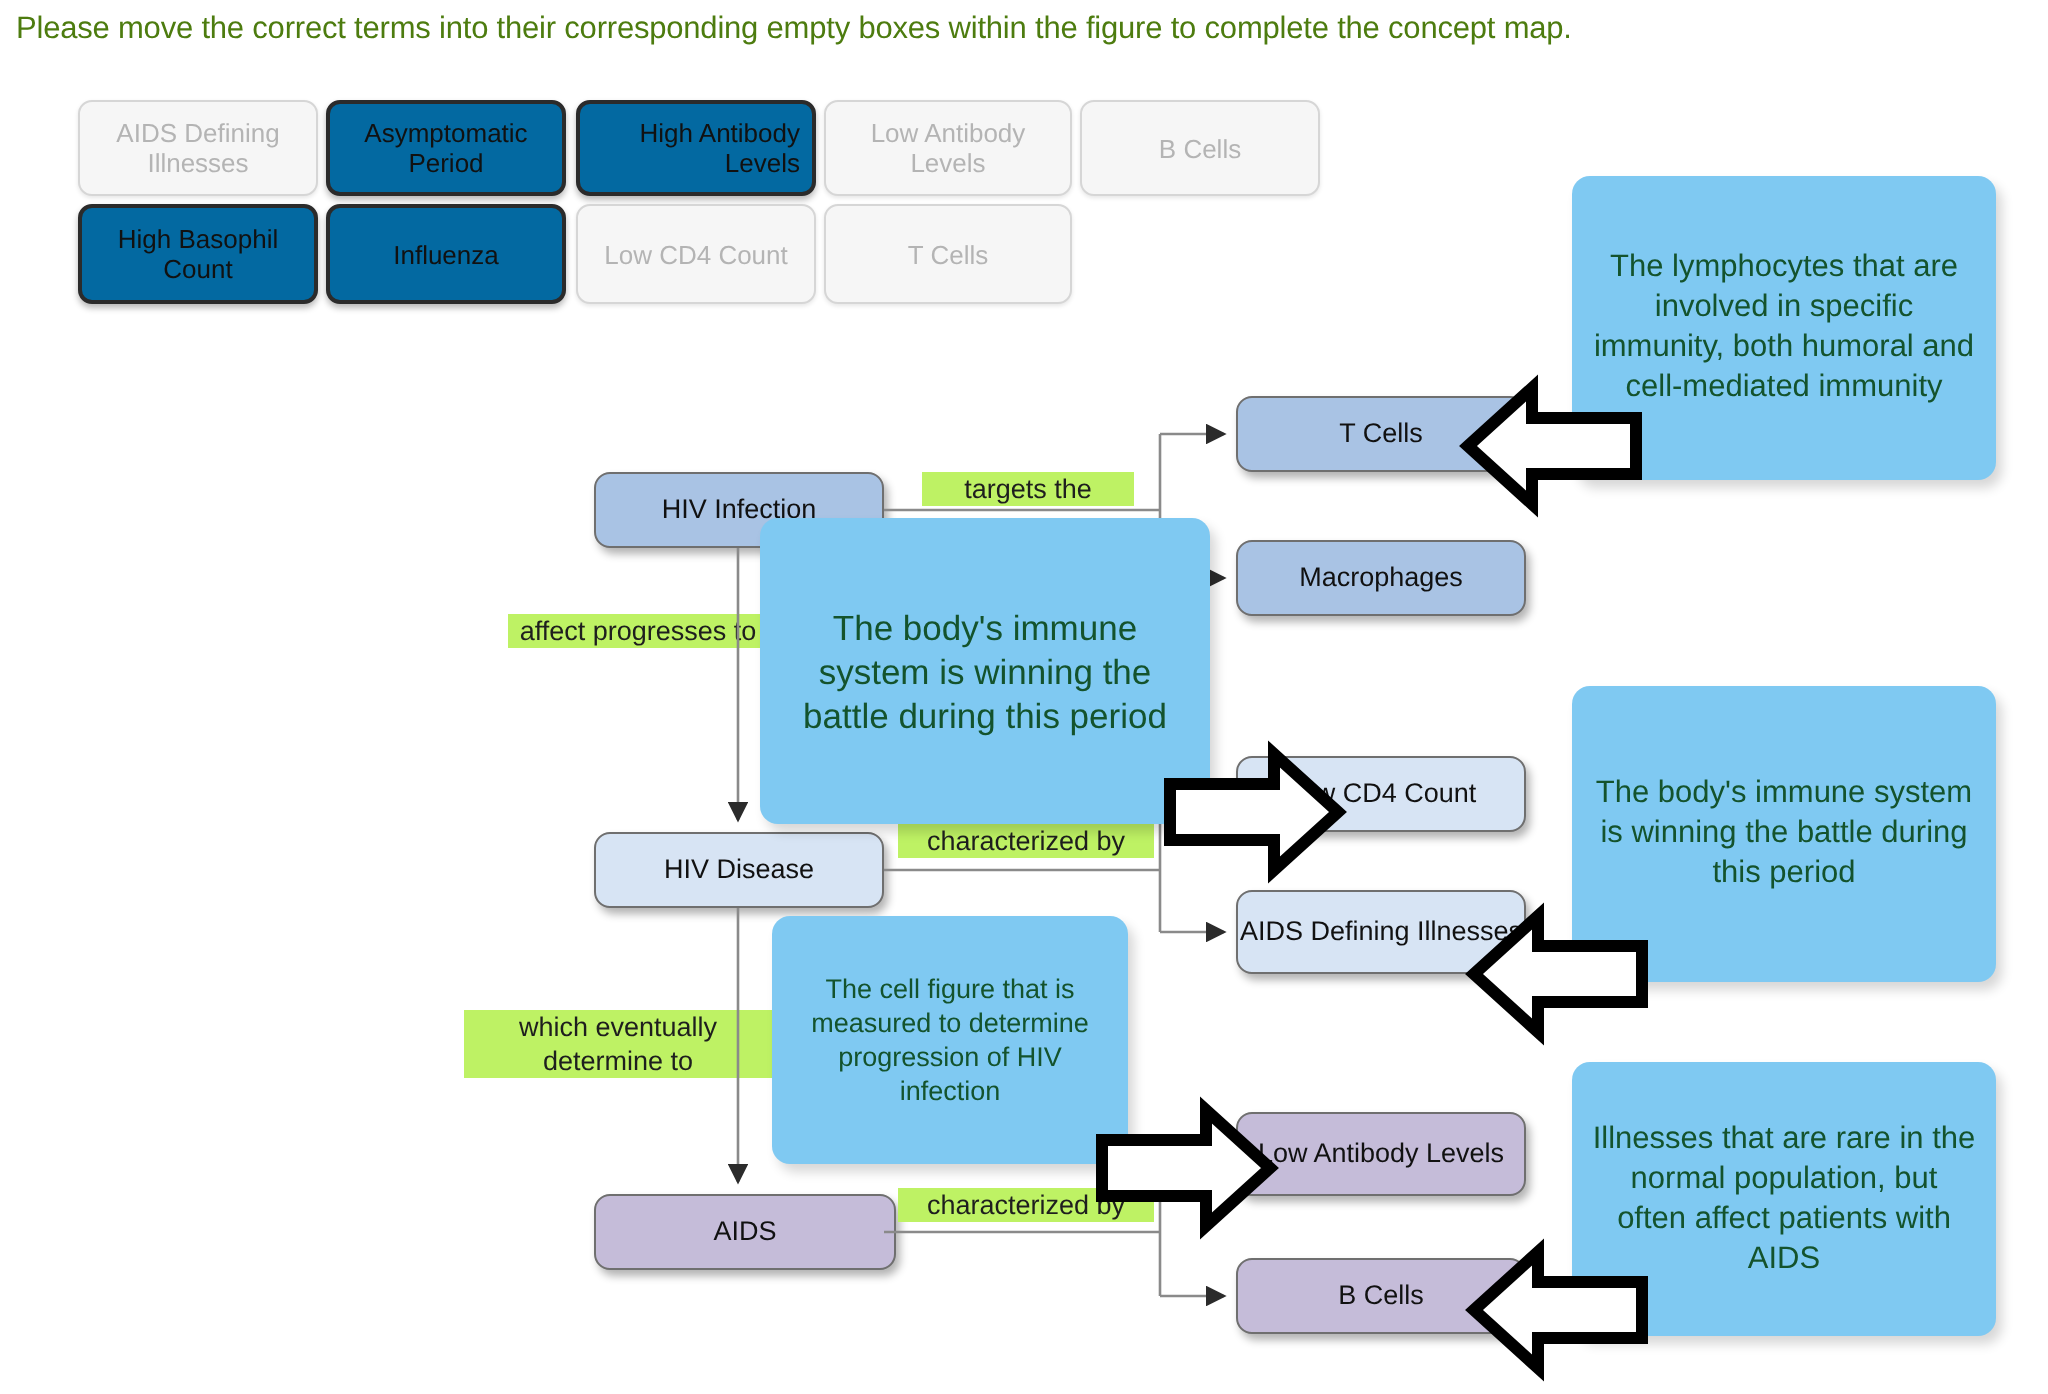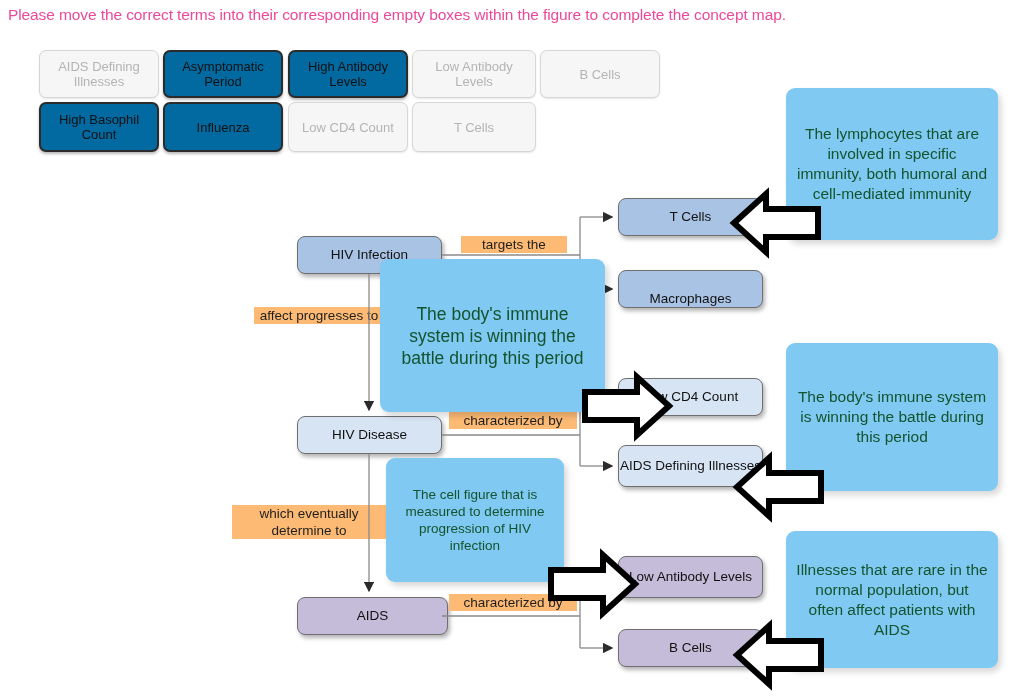--- a/index.html
+++ b/index.html
@@ -9,21 +9,21 @@
     font-family:"Liberation Sans","DejaVu Sans",sans-serif;
     color:#1b1b1b;
     overflow:hidden;
     position:relative;
   }
   #stage{position:absolute;left:0;top:0;width:1024px;height:697px;}
 
   
   .prompt{
     position:absolute;left:8px;top:6px;
-    font-size:15.5px;color:#ec4899;letter-spacing:-0.1px;
+    font-size:15.5px;color:#4d7c0f;letter-spacing:-0.1px;
     white-space:nowrap;
   }
 
   
   .tile{
     position:absolute;
     box-sizing:border-box;
     display:flex;align-items:center;justify-content:center;
     text-align:center;
     font-size:13px;line-height:15px;
@@ -59,21 +59,21 @@
   .node.blue-dark{background:#a9c3e4;color:#111;}
   .node.blue-pale{background:#d7e4f4;color:#111;}
   .node.purple{background:#c5bcd9;color:#111;}
 
   
   .conn-label{
     position:absolute;
     font-size:13.5px;line-height:17px;
     color:#1e1e1e;
     text-align:center;
-    background:#fdba74;
+    background:#bef264;
     padding:0 3px;
     user-select:none;
   }
 
   
   .callout{
     position:absolute;
     box-sizing:border-box;
     background:#7fc9f2;
     border-radius:9px;
@@ -100,21 +100,21 @@
 
   <div class="prompt">Please move the correct terms into their corresponding empty boxes within the figure to complete the concept map.</div>
 
   <div id="word-bank">
       <div class="tile used" style="left: 39px; top: 50px; width: 120px; height: 48px;">
         <span>AIDS Defining Illnesses</span>
       </div>
       <div class="tile active" style="left: 163px; top: 50px; width: 120px; height: 48px;">
         <span>Asymptomatic Period</span>
       </div>
-      <div class="tile active" style="left: 288px; top: 50px; width: 120px; height: 48px;">
+      <div class="tile active" style="left: 288px; top: 50px; width: 120px; height: 48px; text-align: right;">
         <span>High Antibody Levels</span>
       </div>
       <div class="tile used" style="left: 412px; top: 50px; width: 124px; height: 48px;">
         <span>Low Antibody Levels</span>
       </div>
       <div class="tile used" style="left: 540px; top: 50px; width: 120px; height: 48px;">
         <span>B Cells</span>
       </div>
       <div class="tile active" style="left: 39px; top: 102px; width: 120px; height: 50px;">
         <span>High Basophil Count</span>
@@ -162,21 +162,21 @@
     </g>
   </svg>
 
   <div id="nodes">
       <div class="node blue-dark" style="left: 297px; top: 236px; width: 145px; height: 38px;">
         <span>HIV Infection</span>
       </div>
       <div class="node blue-dark" style="left: 618px; top: 198px; width: 145px; height: 38px;">
         <span>T Cells</span>
       </div>
-      <div class="node blue-dark" style="left: 618px; top: 270px; width: 145px; height: 38px; align-items: flex-end;">
+      <div class="node blue-dark" style="left: 618px; top: 270px; width: 145px; height: 38px;">
         <span>Macrophages</span>
       </div>
       <div class="node blue-pale" style="left: 297px; top: 416px; width: 145px; height: 38px;">
         <span>HIV Disease</span>
       </div>
       <div class="node blue-pale" style="left: 618px; top: 378px; width: 145px; height: 38px;">
         <span>Low CD4 Count</span>
       </div>
       <div class="node blue-pale" style="left: 618px; top: 445px; width: 145px; height: 42px;">
         <span>AIDS Defining Illnesses</span>

